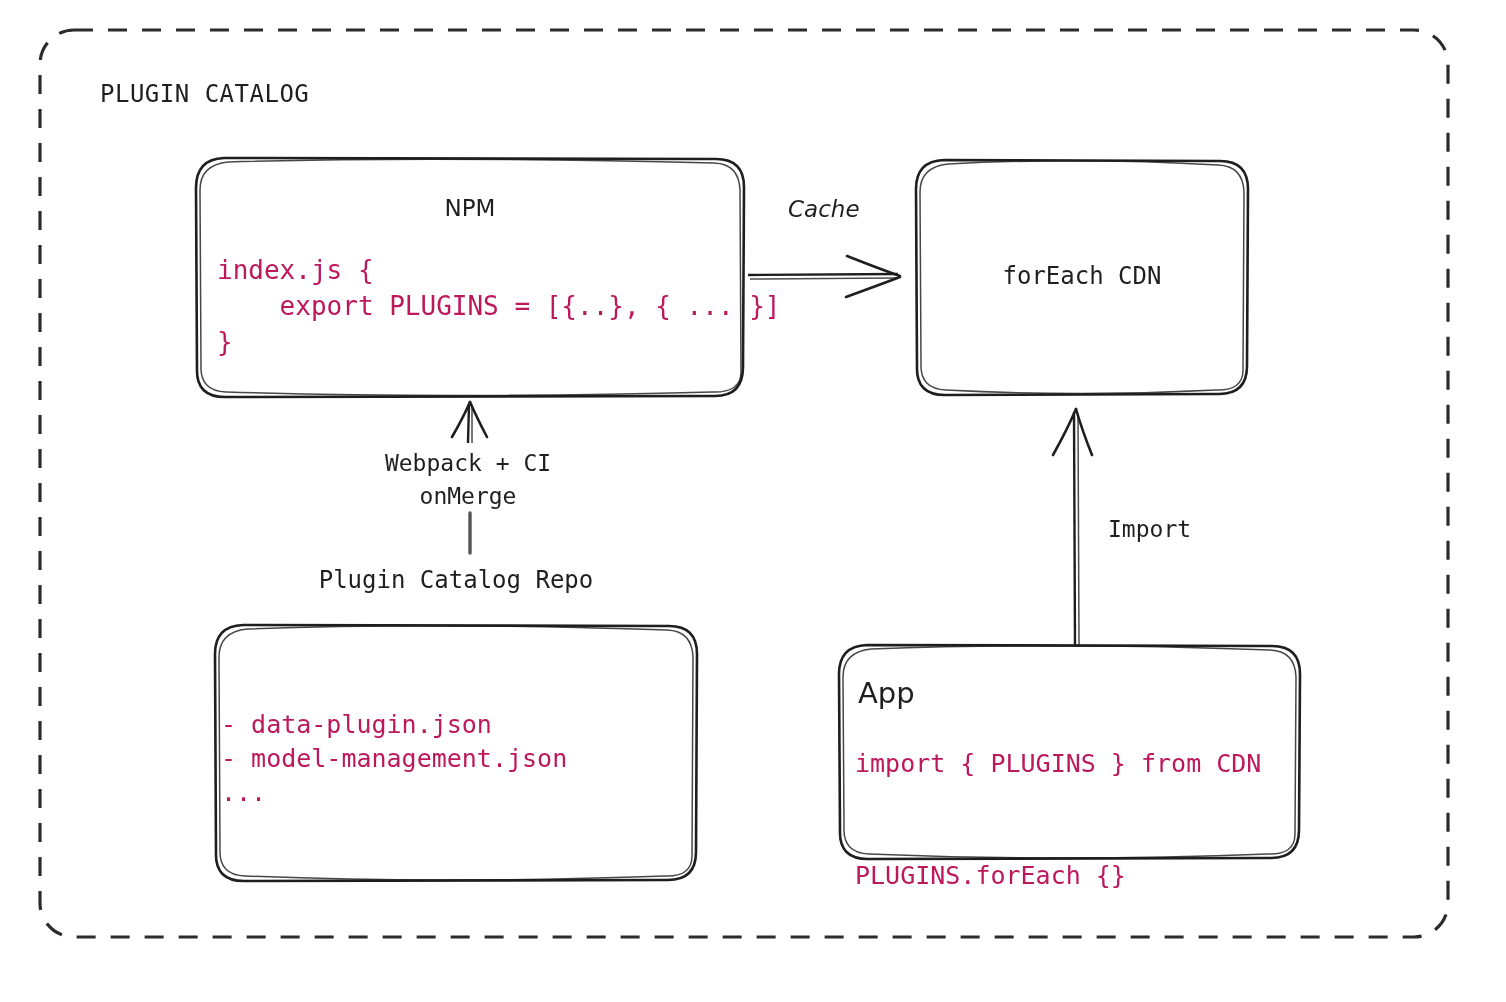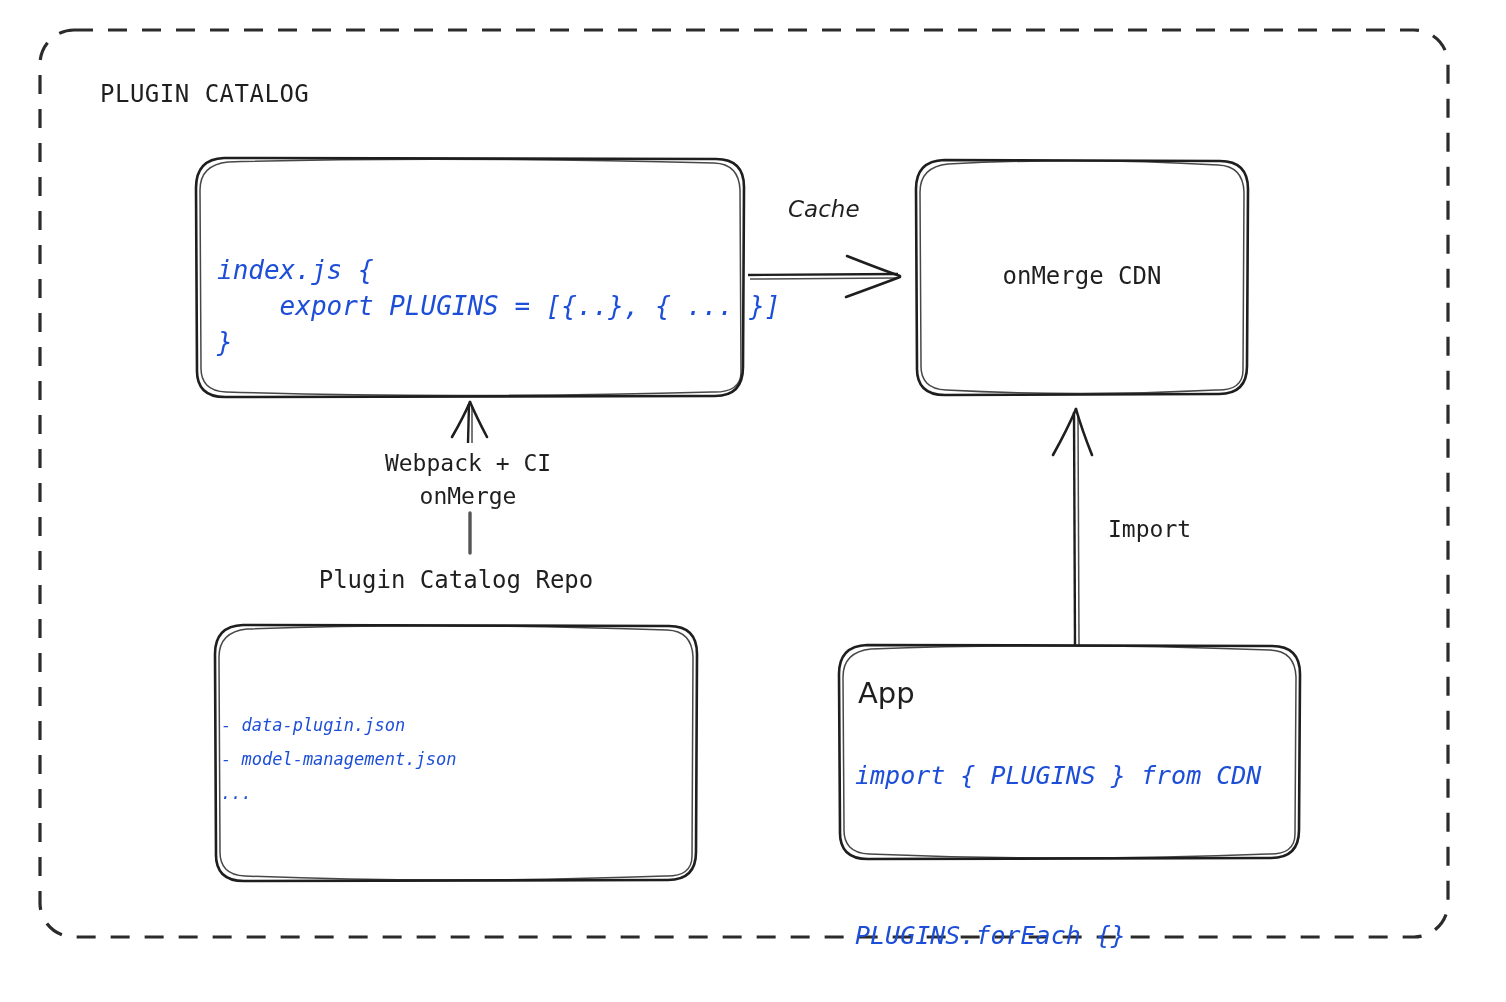--- a/index.html
+++ b/index.html
@@ -33,22 +33,21 @@
   .mono {
     font-family: "DejaVu Sans Mono", "Liberation Mono", monospace;
   }
   .sans {
     font-family: "DejaVu Sans", "Liberation Sans", sans-serif;
   }
   .codeblock {
     position: absolute;
     white-space: pre;
     font-family: "DejaVu Sans Mono", "Liberation Mono", monospace;
-    color: #1d4ed8;
-    font-style: italic;
+    color: #be185d;
   }
   
   #catalog-title {
     left: 100px; top: 82px;
     font-size: 24px; letter-spacing: 0.5px;
   }
   #npm-title {
     left: 196px; top: 197px;
     width: 548px; text-align: center;
     font-size: 23px;
@@ -72,33 +71,33 @@
     width: 256px; text-align: center;
     font-size: 23px; line-height: 33px;
   }
   #repo-title {
     left: 215px; top: 568px;
     width: 482px; text-align: center;
     font-size: 24px;
   }
   #repo-list {
     left: 221px; top: 708px;
-    font-size: 17px; line-height: 34px;
+    font-size: 25px; line-height: 34px;
   }
   #import-label {
     left: 1108px; top: 518px;
     font-size: 23px;
   }
   #app-title {
     left: 858px; top: 679px;
     font-size: 29px;
   }
   #app-code {
     left: 855px; top: 736px;
-    font-size: 25px; line-height: 80px;
+    font-size: 25px; line-height: 56px;
   }
 </style>
 </head>
 <body>
 
 <div id="stage">
 
   <svg id="sketch" viewBox="0 0 1506 1002">
 
     <g>
@@ -143,26 +142,27 @@
     <g>
       <path d="M 1075 645 L 1074 412" fill="none" stroke="#1e1e1e" stroke-width="2.4"></path>
       <path d="M 1079 645 L 1078 414" fill="none" stroke="#1e1e1e" stroke-width="1.5" opacity="0.8"></path>
       <path d="M 1053 455 Q 1067 430 1076 409" fill="none" stroke="#1e1e1e" stroke-width="2.6" stroke-linecap="round"></path>
       <path d="M 1092 455 Q 1082 430 1076 409" fill="none" stroke="#1e1e1e" stroke-width="2.6" stroke-linecap="round"></path>
     </g>
   </svg>
 
   <div class="lbl mono" id="catalog-title">PLUGIN CATALOG</div>
 
+  <div class="lbl sans" id="npm-title">NPM</div>
 
   <div class="codeblock" id="npm-code">index.js {
     export PLUGINS = [{..}, { ... }]
 }</div>
 
-  <div class="lbl mono" id="cdn-title">onMerge CDN</div>
+  <div class="lbl mono" id="cdn-title">forEach CDN</div>
 
   <div class="lbl sans" id="cache-label">Cache</div>
 
   <div class="lbl mono" id="webpack-label">Webpack + CI
 onMerge</div>
 
   <div class="lbl mono" id="repo-title">Plugin Catalog Repo</div>
 
   <div class="codeblock" id="repo-list">- data-plugin.json
 - model-management.json

